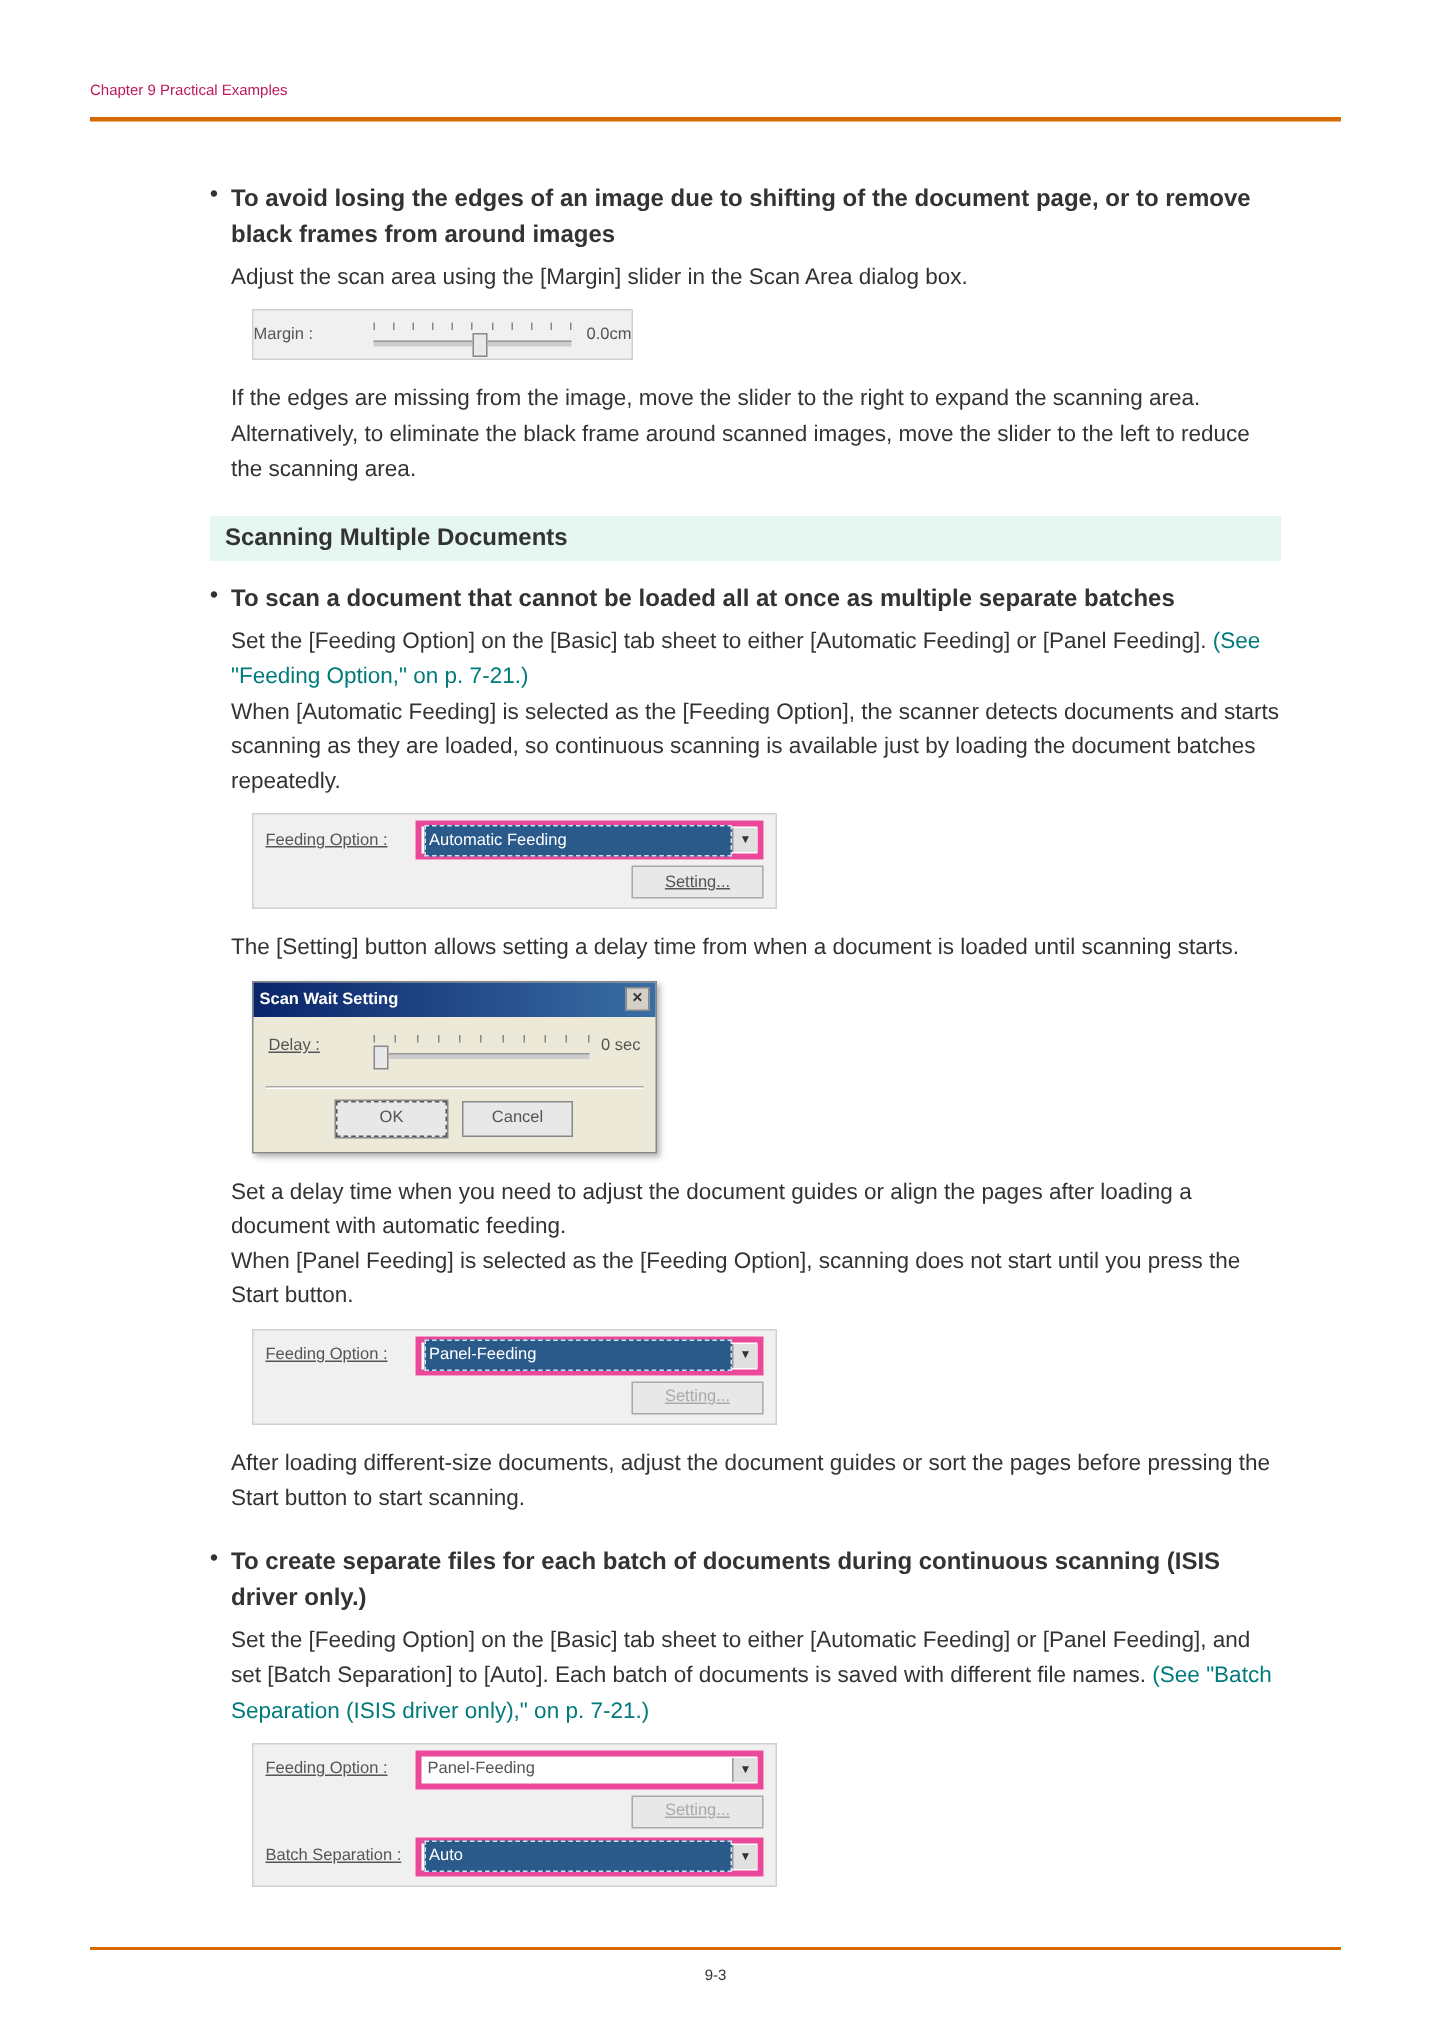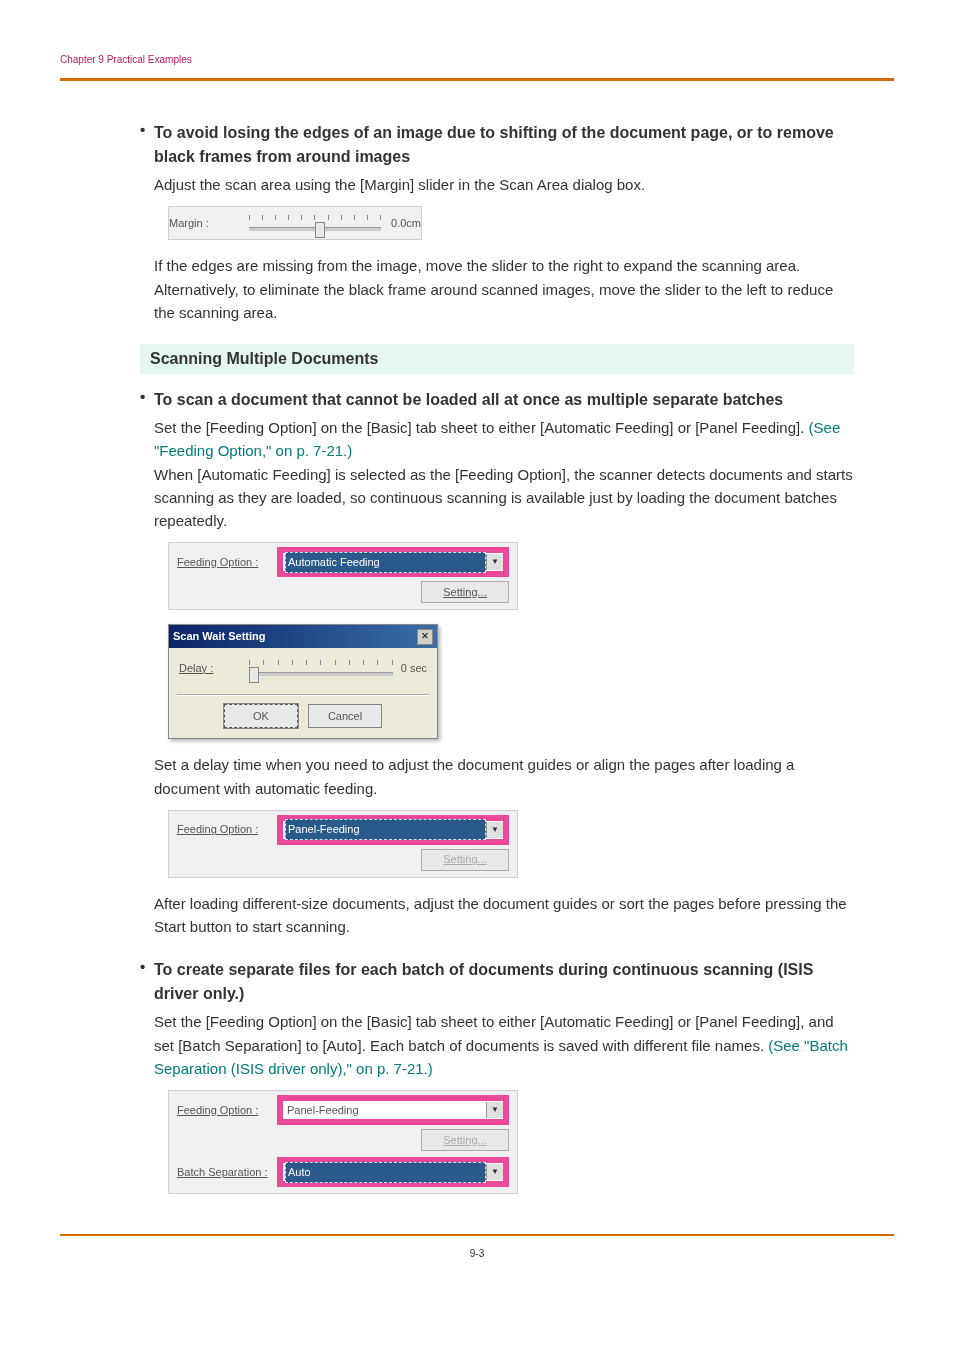--- a/index.html
+++ b/index.html
@@ -126,21 +126,21 @@
   }
   .feeding-label {
     width: 100px;
     text-decoration: underline;
   }
   .feeding-select {
     flex: 1;
     display: flex;
     align-items: center;
     background: #fff;
-    border: 6px solid #ec4899;
+    border: 4px solid #ec4899;
     height: 18px;
     padding: 0 0 0 2px;
   }
   .feeding-select .sel-text {
     flex: 1;
     padding: 1px 2px;
   }
   .feeding-select .sel-text.selected {
     background: #2a5a8a;
     color: #fff;
@@ -351,20 +351,21 @@
             <div class="feeding-select">
               <span class="sel-text selected">Automatic Feeding</span>
               <span class="arrow">▼</span>
             </div>
           </div>
           <div class="feeding-bottom">
             <div class="feeding-btn">Setting...</div>
           </div>
         </div>
 
+        <div>The [Setting] button allows setting a delay time from when a document is loaded until scanning starts.</div>
 
         <div class="dialog">
           <div class="dialog-title">
             <span>Scan Wait Setting</span>
             <span class="x">✕</span>
           </div>
           <div class="dialog-body">
             <div class="dialog-row">
               <div class="dialog-row-label">Delay :</div>
               <div class="dialog-slider-wrap">
@@ -390,20 +391,21 @@
             </div>
           </div>
           <div class="dialog-divider"></div>
           <div class="dialog-buttons">
             <div class="dlg-btn ok">OK</div>
             <div class="dlg-btn">Cancel</div>
           </div>
         </div>
 
         <div>Set a delay time when you need to adjust the document guides or align the pages after loading a document with automatic feeding.</div>
+        <div>When [Panel Feeding] is selected as the [Feeding Option], scanning does not start until you press the Start button.</div>
 
         <div class="feeding-block">
           <div class="feeding-top">
             <div class="feeding-label">Feeding Option :</div>
             <div class="feeding-select">
               <span class="sel-text selected">Panel-Feeding</span>
               <span class="arrow">▼</span>
             </div>
           </div>
           <div class="feeding-bottom">

